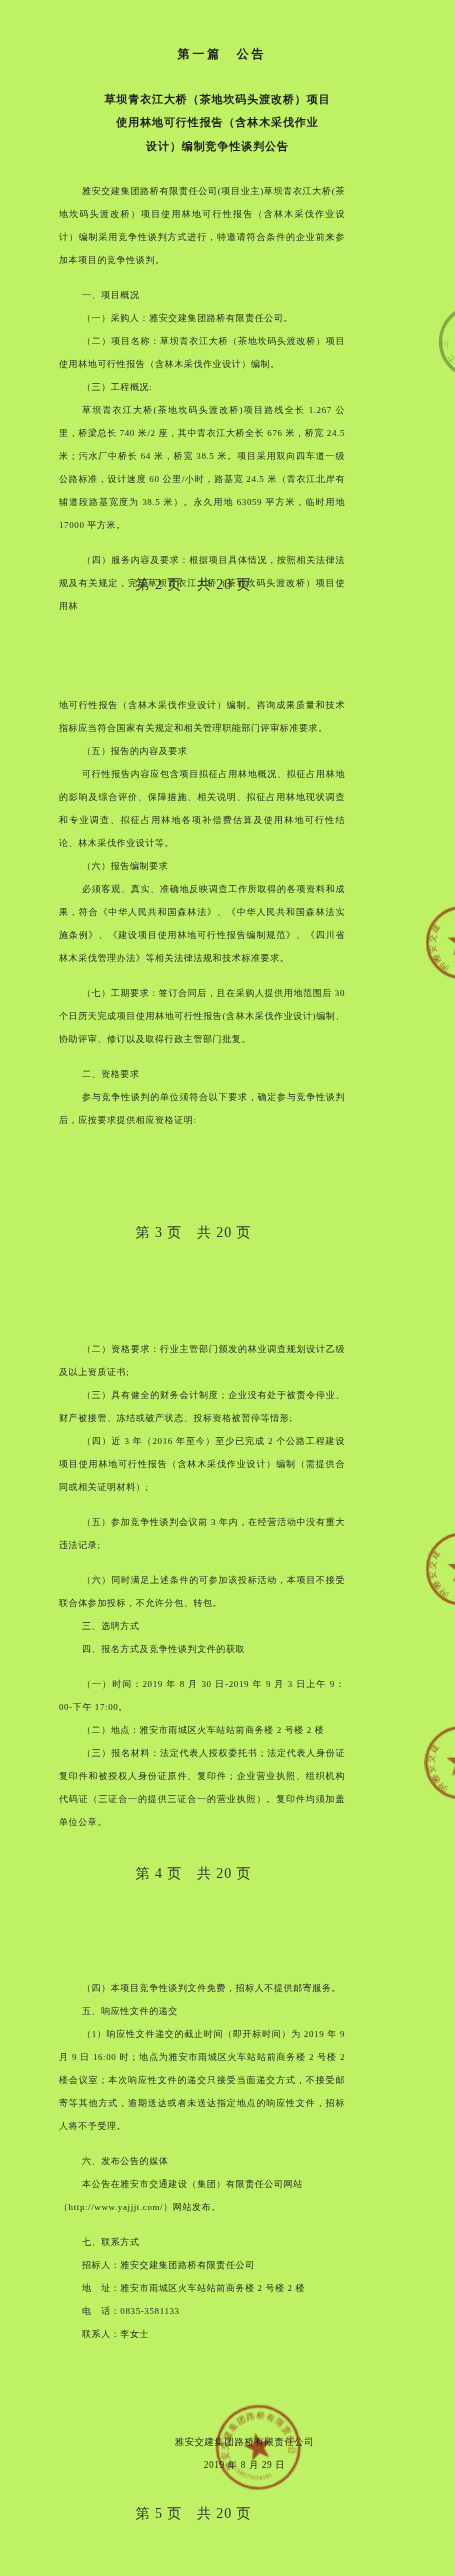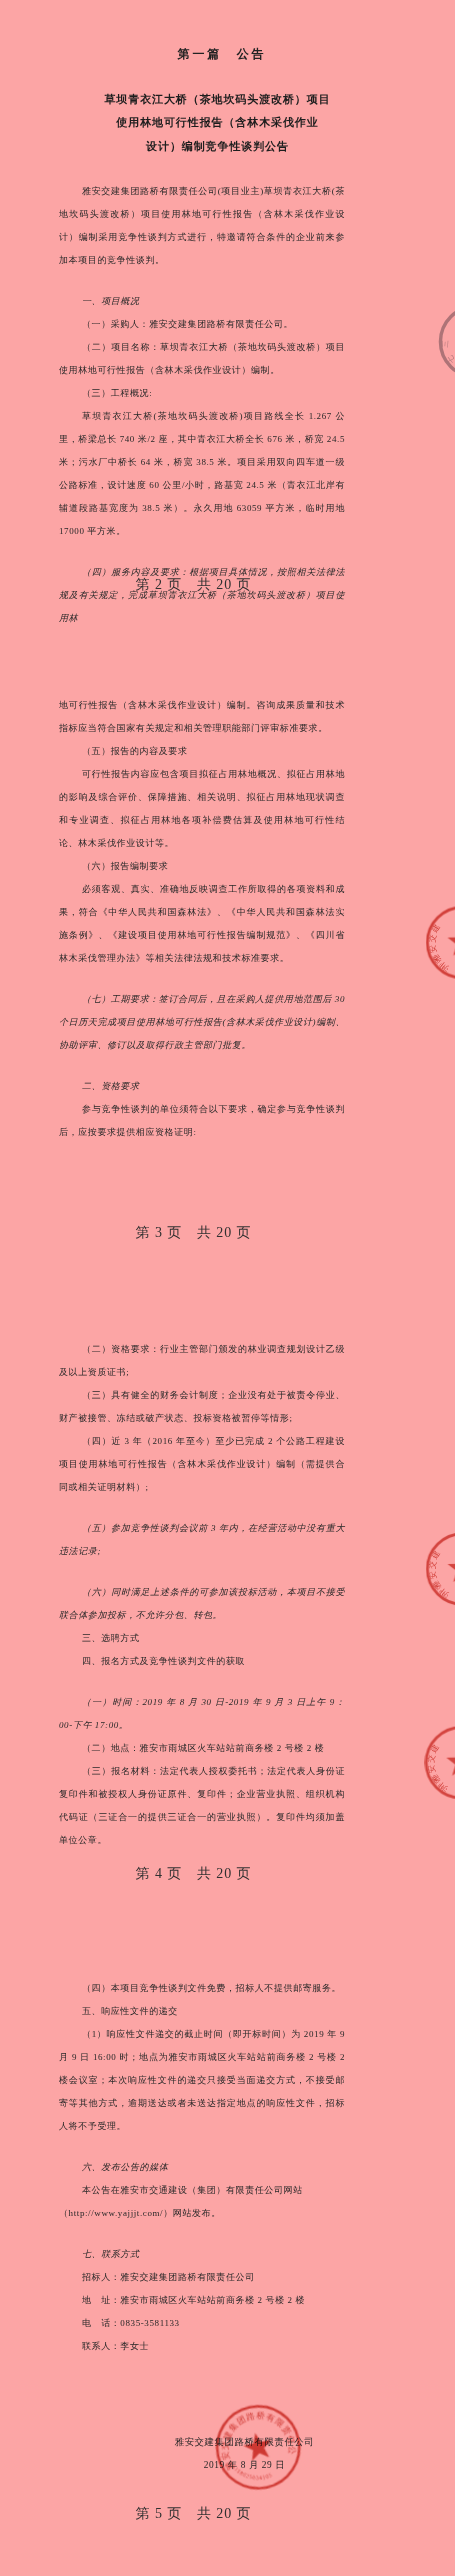--- a/index.html
+++ b/index.html
@@ -1,18 +1,18 @@
 <!DOCTYPE html>
 <html style="font-size:9px"><head>
 <meta charset="utf-8">
 <style>
   html,body{margin:0;padding:0;background:#ffffff;}
   .canvas{
     position:relative;width:456px;height:2576px;margin:0;
-    background:#fca5a5;overflow:hidden;
+    background:#bef264;overflow:hidden;
     font-family:"Liberation Serif","DejaVu Serif",serif;
     color:#2b2b2b;
   }
   .part-heading{
     position:absolute;top:46px;left:57px;width:330px;
     text-align:center;font-size:12px;font-weight:bold;letter-spacing:2.8px;color:#222;
   }
   .doc-title{
     position:absolute;top:88px;left:51px;width:333px;
     text-align:center;font-size:11px;font-weight:bold;line-height:23.4px;letter-spacing:0.9px;color:#1e1e1e;
@@ -20,21 +20,21 @@
   .body-block{
     position:absolute;left:59px;width:286px;
     font-size:9px;line-height:23px;letter-spacing:0.6px;text-align:justify;color:#282828;
   }
   #body1{top:180px;}
   #body2{top:694px;}
   #body3{top:1338px;}
   #body4{top:1977px;}
   .body-block p{margin:0;text-indent:2.55em;}
   .body-block p.cont{text-indent:0;}
-  .body-block p.gap{margin-top:18px;font-style:italic;}
+  .body-block p.gap{margin-top:12px;}
   .page-footer{
     position:absolute;left:57px;width:273px;text-align:center;
     font-size:14px;letter-spacing:0.9px;color:#303030;
   }
   #footer1{top:576px;}
   #footer2{top:1224px;}
   #footer3{top:1865px;}
   #footer4{top:2505px;}
   .sign-block{
     position:absolute;top:2431px;left:159px;width:171px;

